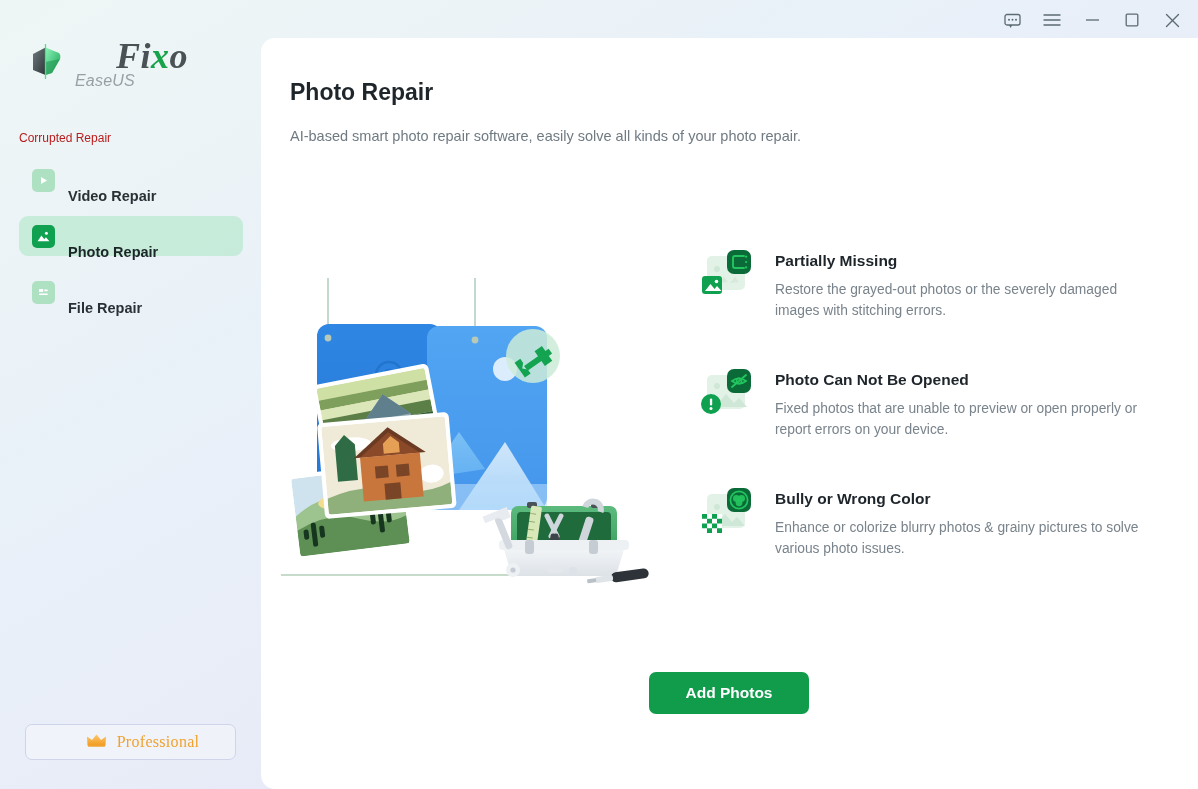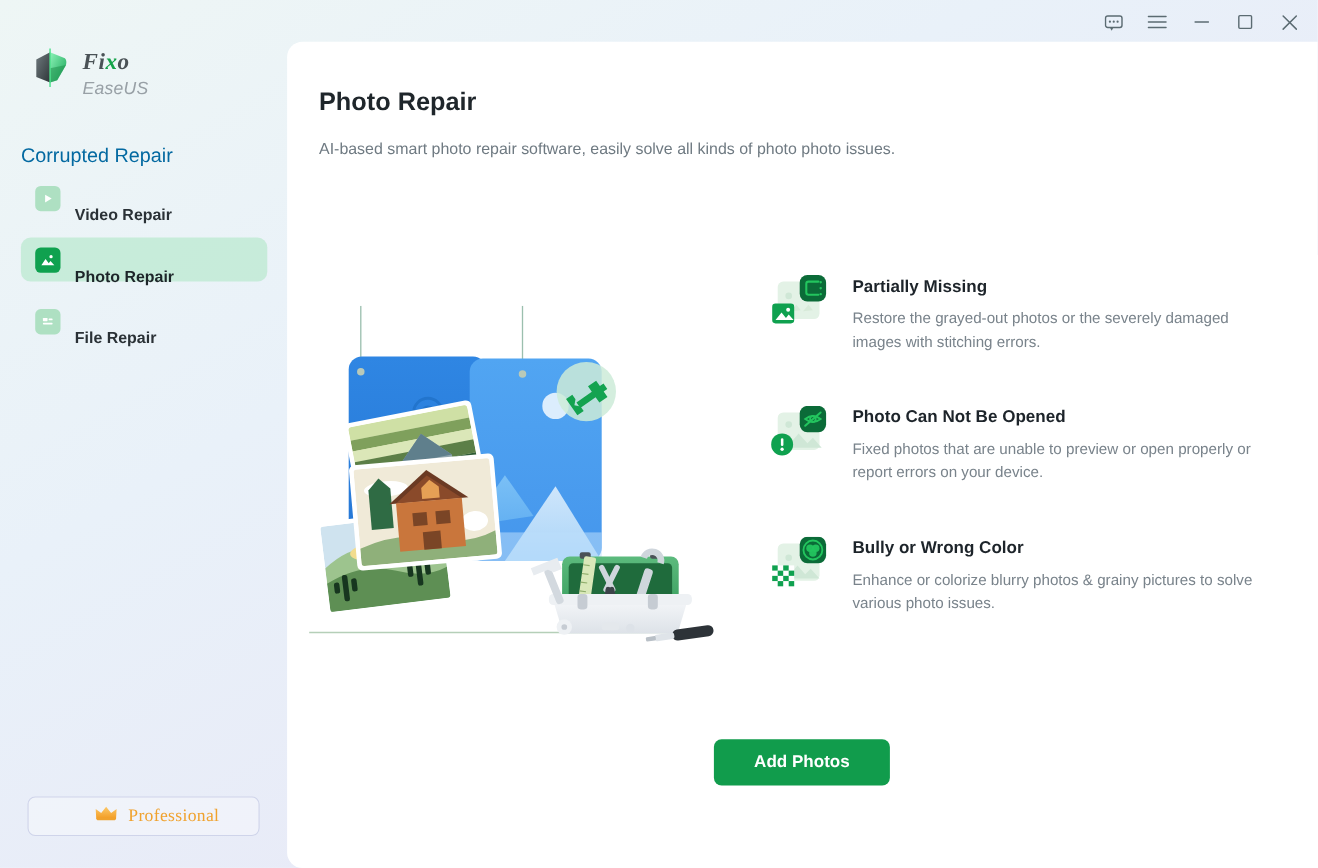--- a/index.html
+++ b/index.html
@@ -34,33 +34,33 @@
   }
   #brand {
     position: absolute; left: 26px; top: 42px;
     display: flex; align-items: flex-start; gap: 9px;
   }
   #brand-logo { width: 40px; height: 40px; position: relative; }
   .brand-text { padding-top: 1px; }
   #brand-name {
     font-family: "Liberation Serif", serif;
     font-style: italic; font-weight: bold;
-    font-size: 21px; line-height: 27px;
-    color: #4a5256; letter-spacing: .5px;
+    font-size: 36px; line-height: 27px;
+    color: #4a5256; letter-spacing: .5px; margin-left: 41px;
   }
   #brand-name .gx { color: #16a34a; }
   #brand-sub {
     font-size: 16px; color: #98a0a6; margin-top: 2px;
     letter-spacing: .2px;
     font-style: italic;
   }
 
   #nav-section-label {
     position: absolute; left: 19px; top: 131px;
-    font-size: 18px; color: #0369a1;
+    font-size: 12px; color: #b91c1c;
   }
   #nav { position: absolute; left: 19px; top: 160px; width: 224px; }
   .nav-item {
     height: 40px; display: flex; align-items: center;
     gap: 13px; padding-left: 13px; border-radius: 9px;
     margin-bottom: 16px; cursor: default;
   }
   .nav-item.active { background: rgba(178, 230, 200, .62); }
   .nav-label { font-size: 14.5px; color: #2a3136; font-weight: bold; margin-top: 32px; }
   .nav-item.active .nav-label { color: #1d2529; }
@@ -239,21 +239,21 @@
         <rect x="1.8" y="11.6" width="17.4" height="2.1" rx="1" fill="#f0a22e"></rect>
       </svg>
     </span>
     <span id="pro-label">Professional</span>
   </div>
 </div>
 
 <div id="main">
 
   <div id="page-title">Photo Repair</div>
-  <div id="page-subtitle">AI-based smart photo repair software, easily solve all kinds of photo photo issues.</div>
+  <div id="page-subtitle">AI-based smart photo repair software, easily solve all kinds of your photo repair.</div>
 
   <div id="illustration">
     <svg width="410" height="320" viewBox="0 0 410 320">
       <defs>
         <linearGradient id="backCard" x1="0" y1="0" x2="0" y2="1">
           <stop offset="0" stop-color="#2f86e3"></stop>
             <stop offset="1" stop-color="#2576d4"></stop>
         </linearGradient>
         <linearGradient id="frontCard" x1="0" y1="0" x2="0" y2="1">
           <stop offset="0" stop-color="#51a5f2"></stop>

